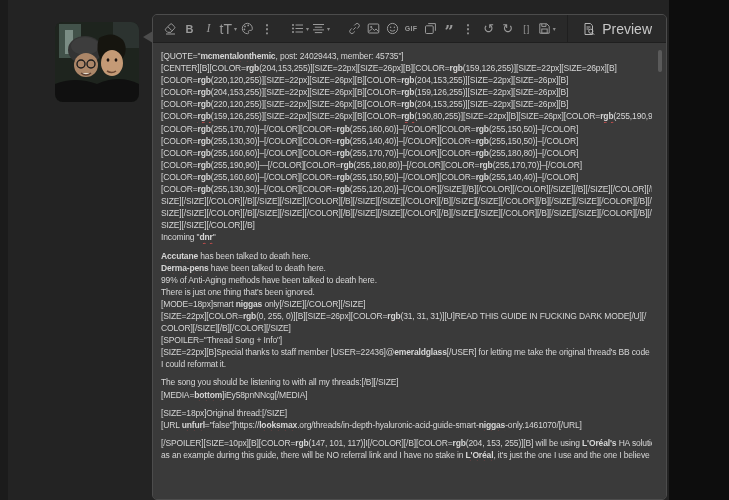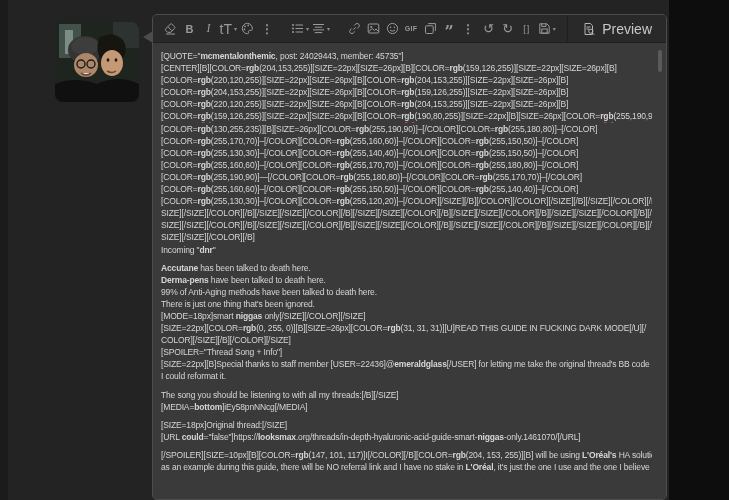--- a/index.html
+++ b/index.html
@@ -218,21 +218,20 @@
     </div>
   </div>
   <div class="textarea" data-name="bbcode-editor">
     <div id="editor-lines" data-name="editor-content">
         <div class="line" data-name="editor-line"><span>[QUOTE="</span><span class="sq">mcmentalonthemic</span><span>, post: 24029443, member: 45735"]</span></div>
         <div class="line" data-name="editor-line"><span>[CENTER][B][COLOR=</span><span class="sq">rgb</span><span>(204,153,255)][SIZE=22px][SIZE=26px][B][COLOR=</span><span class="sq">rgb</span><span>(159,126,255)][SIZE=22px][SIZE=26px][B]</span></div>
         <div class="line" data-name="editor-line"><span>[COLOR=</span><span class="sq">rgb</span><span>(220,120,255)][SIZE=22px][SIZE=26px][B][COLOR=</span><span class="sq">rgb</span><span>(204,153,255)][SIZE=22px][SIZE=26px][B]</span></div>
         <div class="line" data-name="editor-line"><span>[COLOR=</span><span class="sq">rgb</span><span>(204,153,255)][SIZE=22px][SIZE=26px][B][COLOR=</span><span class="sq">rgb</span><span>(159,126,255)][SIZE=22px][SIZE=26px][B]</span></div>
         <div class="line" data-name="editor-line"><span>[COLOR=</span><span class="sq">rgb</span><span>(220,120,255)][SIZE=22px][SIZE=26px][B][COLOR=</span><span class="sq">rgb</span><span>(204,153,255)][SIZE=22px][SIZE=26px][B]</span></div>
         <div class="line" data-name="editor-line"><span>[COLOR=</span><span class="sq">rgb</span><span>(159,126,255)][SIZE=22px][SIZE=26px][B][COLOR=</span><span class="sq">rgb</span><span>(190,80,255)][SIZE=22px][B][SIZE=26px][COLOR=</span><span class="sq">rgb</span><span>(255,190,90)]</span></div>
-        <div class="line" data-name="editor-line"><span>[COLOR=</span><span class="sq">rgb</span><span>(130,255,235)][B][SIZE=26px][COLOR=</span><span class="sq">rgb</span><span>(255,190,90)]–[/COLOR][COLOR=</span><span class="sq">rgb</span><span>(255,180,80)]–[/COLOR]</span></div>
         <div class="line" data-name="editor-line"><span>[COLOR=</span><span class="sq">rgb</span><span>(255,170,70)]–[/COLOR][COLOR=</span><span class="sq">rgb</span><span>(255,160,60)]–[/COLOR][COLOR=</span><span class="sq">rgb</span><span>(255,150,50)]–[/COLOR]</span></div>
         <div class="line" data-name="editor-line"><span>[COLOR=</span><span class="sq">rgb</span><span>(255,130,30)]–[/COLOR][COLOR=</span><span class="sq">rgb</span><span>(255,140,40)]–[/COLOR][COLOR=</span><span class="sq">rgb</span><span>(255,150,50)]–[/COLOR]</span></div>
         <div class="line" data-name="editor-line"><span>[COLOR=</span><span class="sq">rgb</span><span>(255,160,60)]–[/COLOR][COLOR=</span><span class="sq">rgb</span><span>(255,170,70)]–[/COLOR][COLOR=</span><span class="sq">rgb</span><span>(255,180,80)]–[/COLOR]</span></div>
         <div class="line" data-name="editor-line"><span>[COLOR=</span><span class="sq">rgb</span><span>(255,190,90)]—[/COLOR][COLOR=</span><span class="sq">rgb</span><span>(255,180,80)]–[/COLOR][COLOR=</span><span class="sq">rgb</span><span>(255,170,70)]–[/COLOR]</span></div>
         <div class="line" data-name="editor-line"><span>[COLOR=</span><span class="sq">rgb</span><span>(255,160,60)]–[/COLOR][COLOR=</span><span class="sq">rgb</span><span>(255,150,50)]–[/COLOR][COLOR=</span><span class="sq">rgb</span><span>(255,140,40)]–[/COLOR]</span></div>
         <div class="line" data-name="editor-line"><span>[COLOR=</span><span class="sq">rgb</span><span>(255,130,30)]–[/COLOR][COLOR=</span><span class="sq">rgb</span><span>(255,120,20)]–[/COLOR][/SIZE][/B][/COLOR][/COLOR][/SIZE][/B][/SIZE][/COLOR][/B][/</span></div>
         <div class="line" data-name="editor-line"><span>SIZE][/SIZE][/COLOR][/B][/SIZE][/SIZE][/COLOR][/B][/SIZE][/SIZE][/COLOR][/B][/SIZE][/SIZE][/COLOR][/B][/SIZE][/SIZE][/COLOR][/B][/</span></div>
         <div class="line" data-name="editor-line"><span>SIZE][/SIZE][/COLOR][/B][/SIZE][/SIZE][/COLOR][/B][/SIZE][/SIZE][/COLOR][/B][/SIZE][/SIZE][/COLOR][/B][/SIZE][/SIZE][/COLOR][/B][/</span></div>
         <div class="line" data-name="editor-line"><span>SIZE][/SIZE][/COLOR][/B]</span></div>
         <div class="line" data-name="editor-line"><span>Incoming "</span><span class="sq">dnr</span><span>"</span></div>
@@ -245,20 +244,20 @@
         <div class="line" data-name="editor-line"><span>[SIZE=22px][COLOR=</span><span class="sq">rgb</span><span>(0, 255, 0)][B][SIZE=26px][COLOR=</span><span class="sq">rgb</span><span>(31, 31, 31)][U]READ THIS GUIDE IN FUCKING DARK MODE[/U][/</span></div>
         <div class="line" data-name="editor-line"><span>COLOR][/SIZE][/B][/COLOR][/SIZE]</span></div>
         <div class="line" data-name="editor-line"><span>[SPOILER="Thread Song + Info"]</span></div>
         <div class="line" data-name="editor-line"><span>[SIZE=22px][B]Special thanks to staff member [USER=22436]@</span><span class="sq">emeraldglass</span><span>[/USER] for letting me take the original thread's BB code so</span></div>
         <div class="line" data-name="editor-line"><span>I could reformat it.</span></div>
         <div class="line blank" data-name="editor-blank-line"></div>
         <div class="line" data-name="editor-line"><span>The song you should be listening to with all my threads:[/B][/SIZE]</span></div>
         <div class="line" data-name="editor-line"><span>[MEDIA=</span><span class="sq">bottom</span><span>]iEy58pnNNcg[/MEDIA]</span></div>
         <div class="line blank" data-name="editor-blank-line"></div>
         <div class="line" data-name="editor-line"><span>[SIZE=18px]Original thread:[/SIZE]</span></div>
-        <div class="line" data-name="editor-line"><span>[URL </span><span class="sq">could</span><span>="false"]https://</span><span class="sq">looksmax</span><span>.org/threads/in-depth-hyaluronic-acid-guide-smart-</span><span class="sq">niggas</span><span>-only.1461070/[/URL]</span></div>
+        <div class="line" data-name="editor-line"><span>[URL </span><span class="sq">unfurl</span><span>="false"]https://</span><span class="sq">looksmax</span><span>.org/threads/in-depth-hyaluronic-acid-guide-smart-</span><span class="sq">niggas</span><span>-only.1461070/[/URL]</span></div>
         <div class="line blank" data-name="editor-blank-line"></div>
         <div class="line" data-name="editor-line"><span>[/SPOILER][SIZE=10px][B][COLOR=</span><span class="sq">rgb</span><span>(147, 101, 117)]I[/COLOR][/B][COLOR=</span><span class="sq">rgb</span><span>(204, 153, 255)][B] will be using </span><span class="sq">L'Oréal's</span><span> HA solution</span></div>
         <div class="line" data-name="editor-line"><span>as an example during this guide, there will be NO referral link and I have no stake in </span><span class="sq">L'Oréal</span><span>, it's just the one I use and the one I believe is</span></div>
       </div>
     <div class="scroll-thumb" data-name="editor-scrollbar-thumb"></div>
   </div>
 </div>
 
 </body></html>

